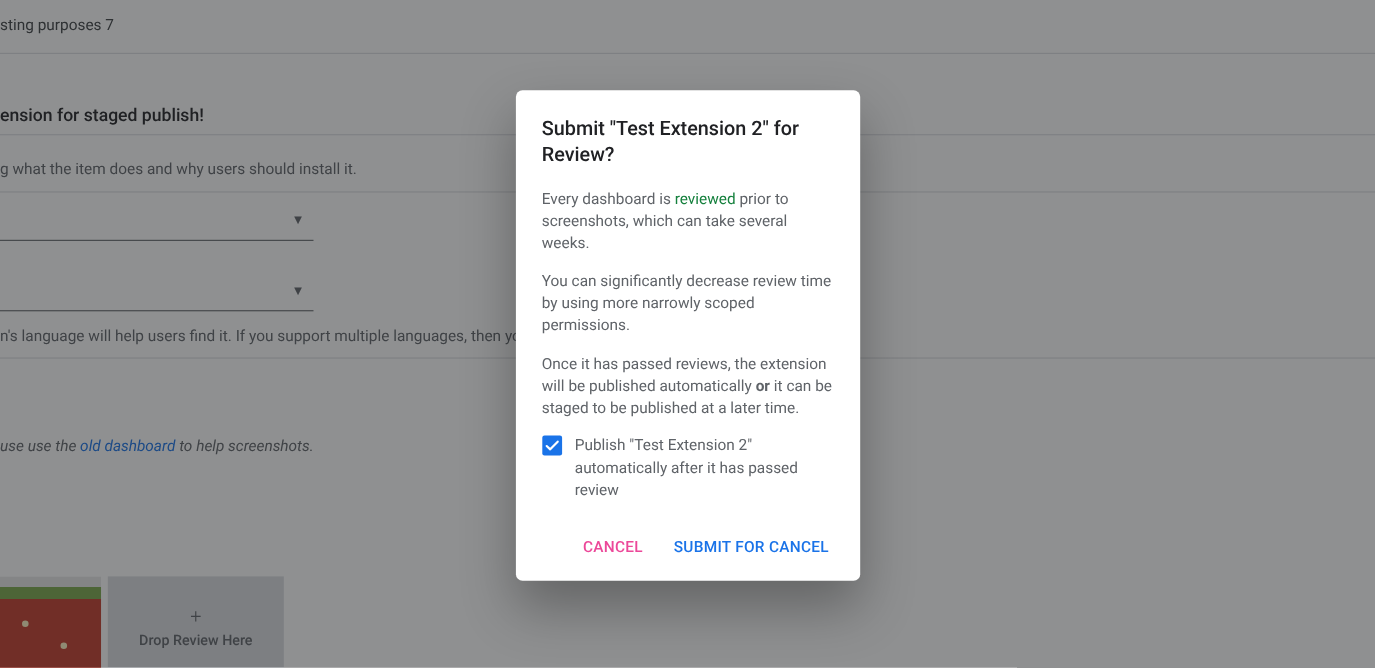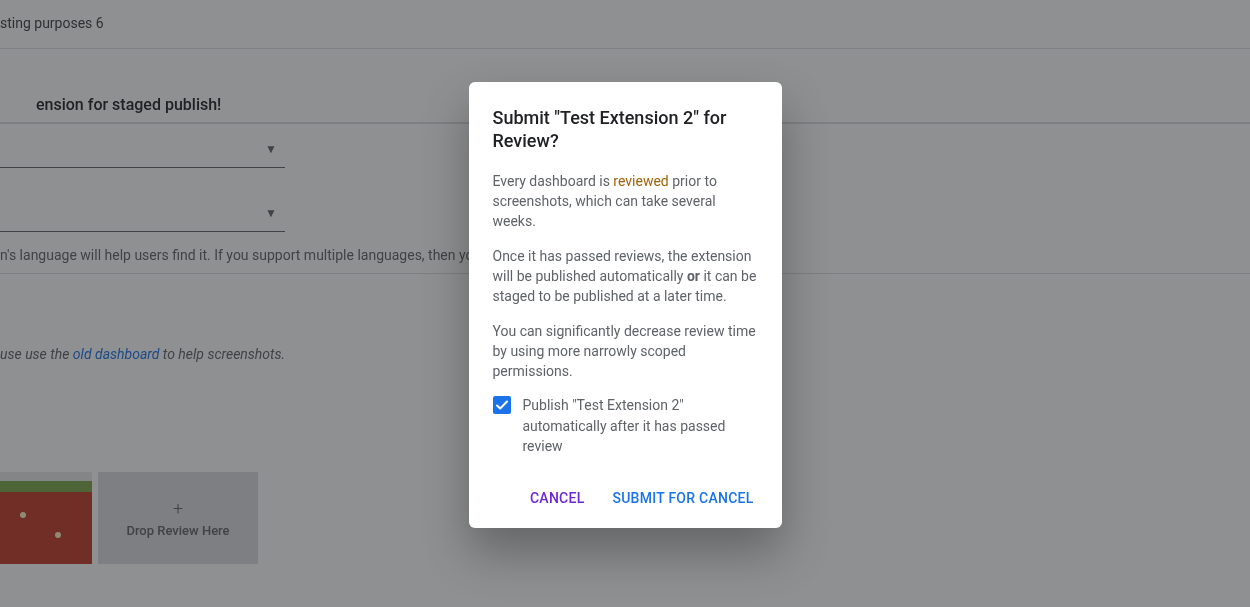--- a/index.html
+++ b/index.html
@@ -109,21 +109,21 @@
       line-height: 1.3;
       margin-bottom: 18px;
     }
     .dialog-body p {
       font-size: 14px;
       line-height: 1.45;
       color: #5f6368;
       margin-bottom: 14px;
     }
     .dialog-body a {
-      color: #a16207;
+      color: #15803d;
       text-decoration: none;
     }
     .dialog-body b {
       font-weight: 700;
     }
     .checkbox-row {
       display: flex;
       align-items: flex-start;
       gap: 12px;
       margin-bottom: 28px;
@@ -156,21 +156,21 @@
       background: none;
       border: none;
       font-family: inherit;
       font-size: 14px;
       font-weight: 500;
       letter-spacing: 0.25px;
       cursor: pointer;
       padding: 6px 4px;
     }
     .btn-cancel {
-      color: #6d28d9;
+      color: #ec4899;
     }
     .btn-submit {
       color: #1a73e8;
     }
 
     
     .strawberry {
       width: 92px;
       height: 92px;
       background: linear-gradient(180deg, #e8e8e8 0 10%, #7aa84a 10% 22%, #c23a2a 22% 100%);
@@ -182,25 +182,26 @@
       background:#fff3c2;
       border-radius:50%;
     }
     .strawberry::before { width:6px;height:6px;left:20px;top:40px; }
     .strawberry::after { width:6px;height:6px;left:55px;top:60px; }
   </style>
 </head>
 <body>
 
 <div class="background">
-  <div style="padding-top:14px;padding-bottom:14px;"><span class="bg-text">sting purposes 6</span></div>
+  <div style="padding-top:14px;padding-bottom:14px;"><span class="bg-text">sting purposes 7</span></div>
   <div class="divider"></div>
   <div style="height:46px"></div>
-  <div style="padding-bottom:8px;padding-left:36px;"><span class="bg-title">ension for staged publish!</span></div>
-  <div class="divider"></div>
+  <div style="padding-bottom:8px;"><span class="bg-title">ension for staged publish!</span></div>
+  <div class="divider"></div>
+  <div style="padding-top:22px;padding-bottom:10px;"><span class="bg-text" style="color:#5f6368">g what the item does and why users should install it.</span></div>
   <div class="divider"></div>
   <div style="height:12px"></div>
   <div class="dropdown">
       <span class="caret">▼</span>
     </div>
   <div style="height:32px"></div>
   <div class="dropdown">
       <span class="caret">▼</span>
     </div>
   <div style="height:14px"></div>
@@ -221,22 +222,22 @@
       <div>Drop Review Here</div>
     </div>
   </div>
 </div>
 
 <div class="overlay">
   <div class="dialog">
     <div class="dialog-title">Submit "Test Extension 2" for Review?</div>
     <div class="dialog-body">
       <p><span>Every dashboard is </span><a href="#">reviewed</a><span> prior to screenshots, which can take several weeks.</span></p>
+      <p>You can significantly decrease review time by using more narrowly scoped permissions.</p>
       <p><span>Once it has passed reviews, the extension will be published automatically </span><b>or</b><span> it can be staged to be published at a later time.</span></p>
-      <p>You can significantly decrease review time by using more narrowly scoped permissions.</p>
       <div class="checkbox-row">
         <div class="checkbox">
           <svg width="16" height="16" viewBox="0 0 16 16">
               <path d="M3 8.5 L6.2 11.5 L13 4.5" stroke="#fff" stroke-width="2" fill="none" stroke-linecap="round" stroke-linejoin="round"></path>
             </svg>
         </div>
         <div class="checkbox-label">Publish "Test Extension 2" automatically after it has passed review</div>
       </div>
     </div>
     <div class="dialog-actions">

